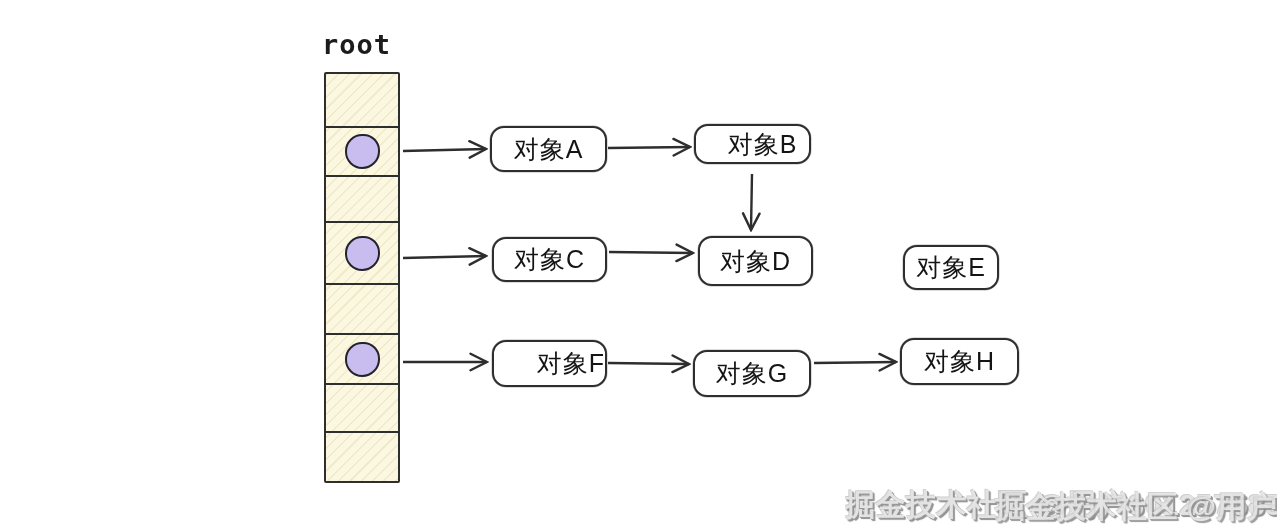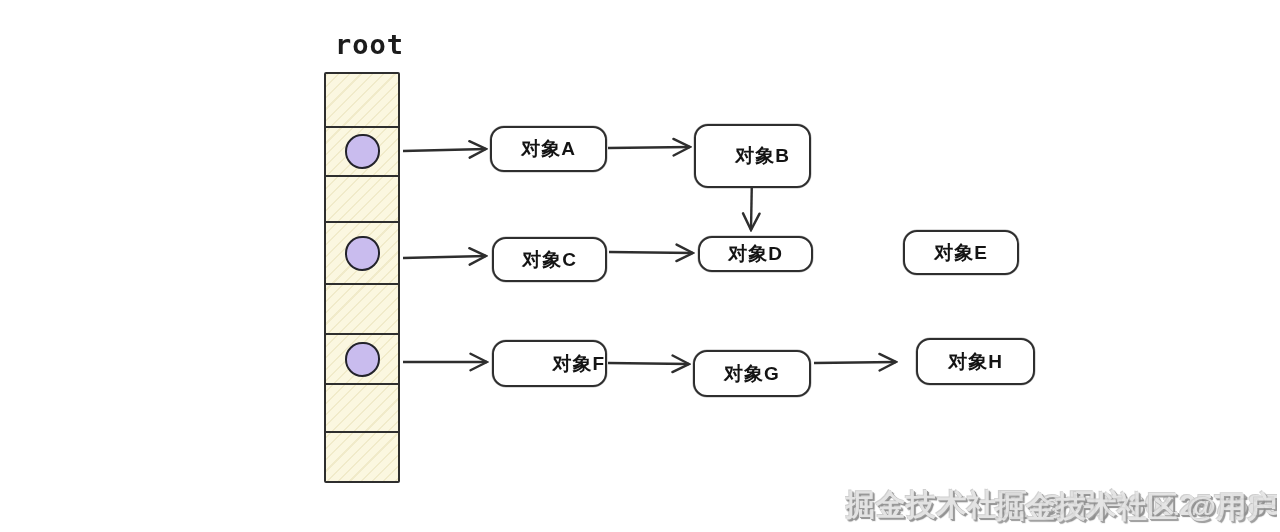--- a/index.html
+++ b/index.html
@@ -6,21 +6,21 @@
   .canvas{
     position:relative;
     width:1280px;height:532px;
     background:#ffffff;
     overflow:hidden;
     font-family:"Liberation Sans","DejaVu Sans",sans-serif;
   }
   
   .root-label{
     position:absolute;left:322px;top:29px;width:82px;
-    text-align:right;
+    text-align:left;
     font-family:"DejaVu Sans Mono","Liberation Mono",monospace;
     font-size:27px;font-weight:700;color:#1c1c1c;letter-spacing:1px;
   }
   
   .root-stack{
     position:absolute;left:324px;top:72px;width:76px;height:411px;
     border:2.5px solid #2e2e2e;border-radius:2px;
     box-sizing:border-box;
     display:flex;flex-direction:column;
     background:
@@ -44,21 +44,21 @@
   .obj{
     position:absolute;
     background:#ffffff;
     border:2.5px solid #2e2e2e;
     border-radius:14px;
     display:flex;align-items:center;justify-content:center;
     box-sizing:border-box;
     box-shadow:0 0 0 0.5px rgba(46,46,46,.35);
   }
   .obj span{
-    font-size:19px;font-weight:700;color:#141414;
+    font-size:25px;font-weight:400;color:#141414;
     letter-spacing:1px;white-space:nowrap;
     font-style:normal;
   }
   
   .arrows{position:absolute;left:0;top:0;pointer-events:none;}
   
   .wm{
     position:absolute;left:845px;top:483px;width:432px;height:46px;
     overflow:hidden;pointer-events:none;
   }
@@ -107,39 +107,39 @@
     <path d="M403,258 L486,256" fill="none" stroke="#2e2e2e" stroke-width="2.4" marker-end="url(#openArrow)"></path>
     <path d="M609,252 L693,253" fill="none" stroke="#2e2e2e" stroke-width="2.4" marker-end="url(#openArrow)"></path>
     <path d="M403,362 L487,362" fill="none" stroke="#2e2e2e" stroke-width="2.4" marker-end="url(#openArrow)"></path>
     <path d="M608,363 L689,364" fill="none" stroke="#2e2e2e" stroke-width="2.4" marker-end="url(#openArrow)"></path>
     <path d="M814,363 L896,362" fill="none" stroke="#2e2e2e" stroke-width="2.4" marker-end="url(#openArrow)"></path>
   </svg>
 
   <div class="obj" style="left:490px;top:126px;width:117px;height:46px;">
     <span>对象A</span>
   </div>
-  <div class="obj" style="left:694px;top:124px;width:117px;height:64px;padding-left:20px;">
+  <div class="obj" style="left:694px;top:124px;width:117px;height:40px;padding-left:20px;">
     <span>对象B</span>
   </div>
   <div class="obj" style="left:492px;top:237px;width:115px;height:45px;">
     <span>对象C</span>
   </div>
-  <div class="obj" style="left:698px;top:236px;width:115px;height:36px;">
+  <div class="obj" style="left:698px;top:236px;width:115px;height:50px;">
     <span>对象D</span>
   </div>
-  <div class="obj" style="left:903px;top:230px;width:116px;height:45px;">
+  <div class="obj" style="left:903px;top:245px;width:96px;height:45px;">
     <span>对象E</span>
   </div>
   <div class="obj" style="left:492px;top:340px;width:115px;height:47px;justify-content:flex-end;">
     <span>对象F</span>
   </div>
   <div class="obj" style="left:693px;top:342px;width:118px;height:47px;margin-top:8px;">
     <span>对象G</span>
   </div>
-  <div class="obj" style="left:900px;top:338px;width:119px;height:47px;margin-left:16px;">
+  <div class="obj" style="left:900px;top:338px;width:119px;height:47px;">
     <span>对象H</span>
   </div>
 
   <div class="wm">
     <span class="wm-layer-1">掘金技术社区 @用户6012575854</span>
     <span class="wm-layer-2">掘金技术社区 @用户6012575854</span>
   </div>
 
 </div>
 

